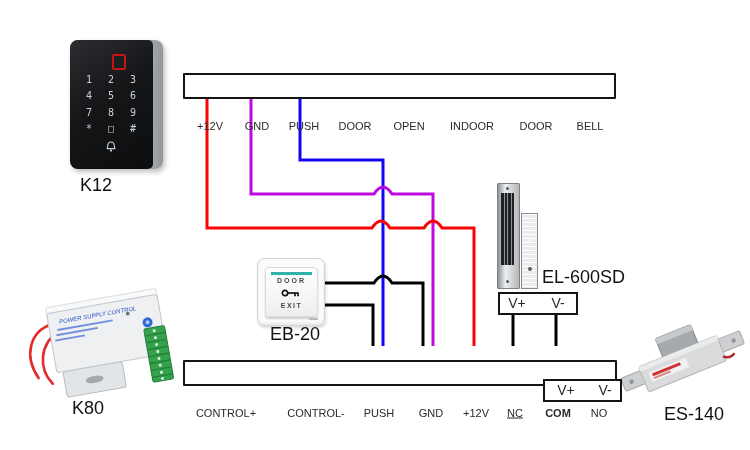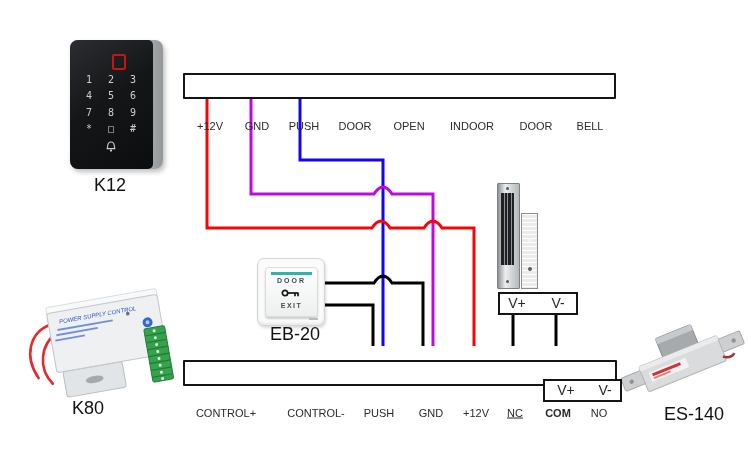--- a/index.html
+++ b/index.html
@@ -182,21 +182,21 @@
         <span>*</span>
         <span>□</span>
         <span>#</span>
       </div>
       <svg class="k12-bell" width="14" height="14" viewBox="0 0 14 14">
         <path d="M7 2 C4.6 2 3.8 4 3.7 6 L3.2 8.6 L10.8 8.6 L10.3 6 C10.2 4 9.4 2 7 2 Z" fill="none" stroke="#ccd1d5" stroke-width="1.1"></path>
         <circle cx="7" cy="10.6" r="1.1" fill="#ccd1d5"></circle>
       </svg>
     </div>
   </div>
-  <div class="dev-label centered" style="left:110px;top:175px;">K12</div>
+  <div class="dev-label centered" style="left:96px;top:175px;">K12</div>
 
   <div class="eb18">
     <div class="eb18-btn">
       <div class="eb18-stripe"></div>
       <div class="eb18-door">DOOR</div>
       <svg class="eb18-key" width="20" height="10" viewBox="0 0 20 10">
         <circle cx="4" cy="5" r="2.7" fill="none" stroke="#141414" stroke-width="1.7"></circle>
         <line x1="6.7" y1="5" x2="17.5" y2="5" stroke="#141414" stroke-width="1.7"></line>
         <line x1="14" y1="5" x2="14" y2="8.2" stroke="#141414" stroke-width="1.7"></line>
         <line x1="17" y1="5" x2="17" y2="8.2" stroke="#141414" stroke-width="1.7"></line>
@@ -209,17 +209,18 @@
 
   <div class="mag-body">
     <div class="mag-screw" style="left:8px;top:3px;"></div>
     <div class="mag-core"></div>
     <div class="mag-screw" style="left:8px;top:96px;"></div>
   </div>
   <div class="mag-plate">
     <div class="mag-dot-light"></div>
     <div class="mag-dot-dark"></div>
   </div>
+  <div class="dev-label" style="left:542px;top:267px;">EL-600SD</div>
 
   <div class="dev-label centered" style="left:88px;top:398px;">K80</div>
   <div class="dev-label centered" style="left:694px;top:404px;">ES-140</div>
 
 </div>
 
 </body></html>

